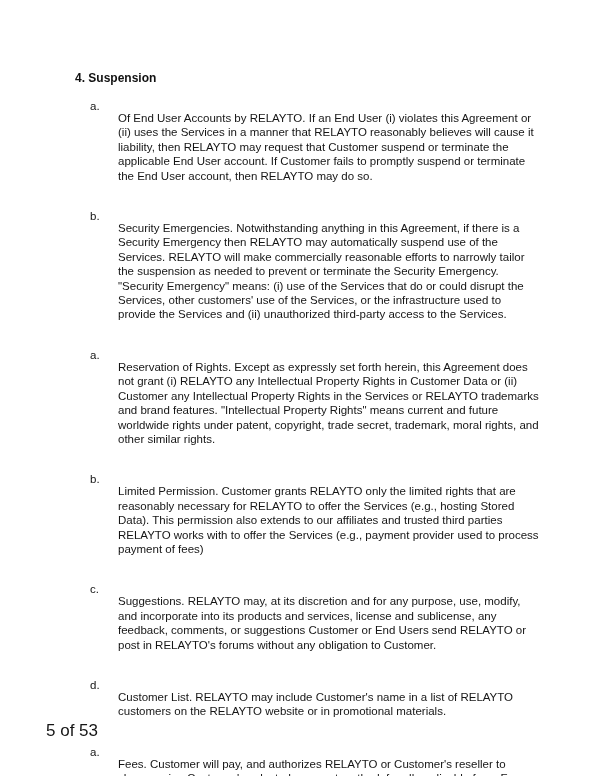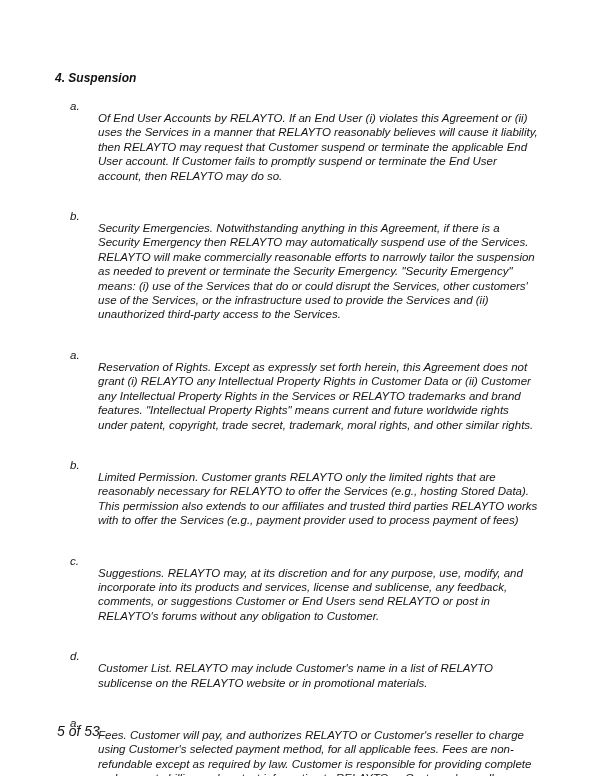--- a/index.html
+++ b/index.html
@@ -13,23 +13,22 @@
     position: relative;
     font-family: "Liberation Sans", sans-serif;
     color: #151515;
     -webkit-font-smoothing: antialiased;
     overflow: hidden;
   }
   .page {
     box-sizing: border-box;
     width: 600px;
     height: 776px;
-    padding: 71px 48px 0 55px;
+    padding: 71px 48px 0 75px;
     background: #ffffff;
-    font-style: italic;
   }
   section.doc-section {
     margin: 0 0 6px 0;
   }
   .section-heading {
     font-size: 12px;
     font-weight: bold;
     line-height: 15px;
     margin: 0 0 13px 0;
     color: #111111;
@@ -43,23 +42,23 @@
   .list-item .item-marker {
     flex: 0 0 16px;
     width: 16px;
   }
   .list-item .item-text {
     flex: 1;
     margin: 12px;
   }
   .page-footer {
     position: absolute;
-    left: 57px;
+    left: 46px;
     top: 724px;
-    font-size: 14px;
+    font-size: 17px;
     line-height: 14px;
     color: #151515;
   }
 </style>
 </head>
 <body>
 
 <div class="page">
 
   <section class="doc-section">
@@ -82,21 +81,21 @@
     <div class="list-item">
       <span class="item-marker">b.</span>
       <p class="item-text">Limited Permission. Customer grants RELAYTO only the limited rights that are reasonably necessary for RELAYTO to offer the Services (e.g., hosting Stored Data). This permission also extends to our affiliates and trusted third parties RELAYTO works with to offer the Services (e.g., payment provider used to process payment of fees)</p>
     </div>
     <div class="list-item">
       <span class="item-marker">c.</span>
       <p class="item-text">Suggestions. RELAYTO may, at its discretion and for any purpose, use, modify, and incorporate into its products and services, license and sublicense, any feedback, comments, or suggestions Customer or End Users send RELAYTO or post in RELAYTO's forums without any obligation to Customer.</p>
     </div>
     <div class="list-item">
       <span class="item-marker">d.</span>
-      <p class="item-text">Customer List. RELAYTO may include Customer's name in a list of RELAYTO sublicense on the RELAYTO website or in promotional materials.</p>
+      <p class="item-text">Customer List. RELAYTO may include Customer's name in a list of RELAYTO customers on the RELAYTO website or in promotional materials.</p>
     </div>
   </section>
 
   <section class="doc-section">
     <div class="list-item">
       <span class="item-marker">a.</span>
       <p class="item-text">Fees. Customer will pay, and authorizes RELAYTO or Customer's reseller to charge using Customer's selected payment method, for all applicable fees. Fees are non-refundable except as required by law. Customer is responsible for providing complete and accurate billing and contact information to RELAYTO or Customer's reseller. RELAYTO may suspend or terminate the Services if fees are past due.</p>
     </div>
   </section>
 

